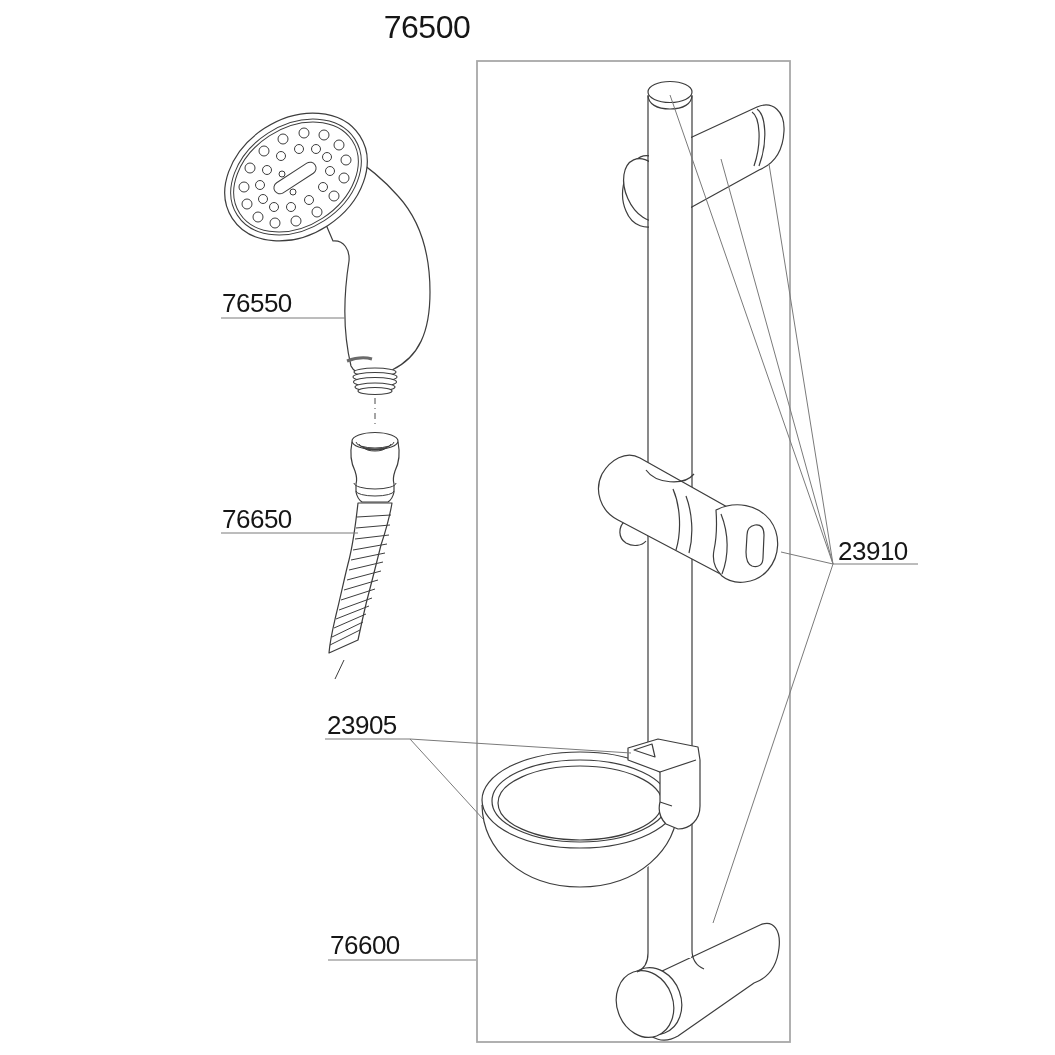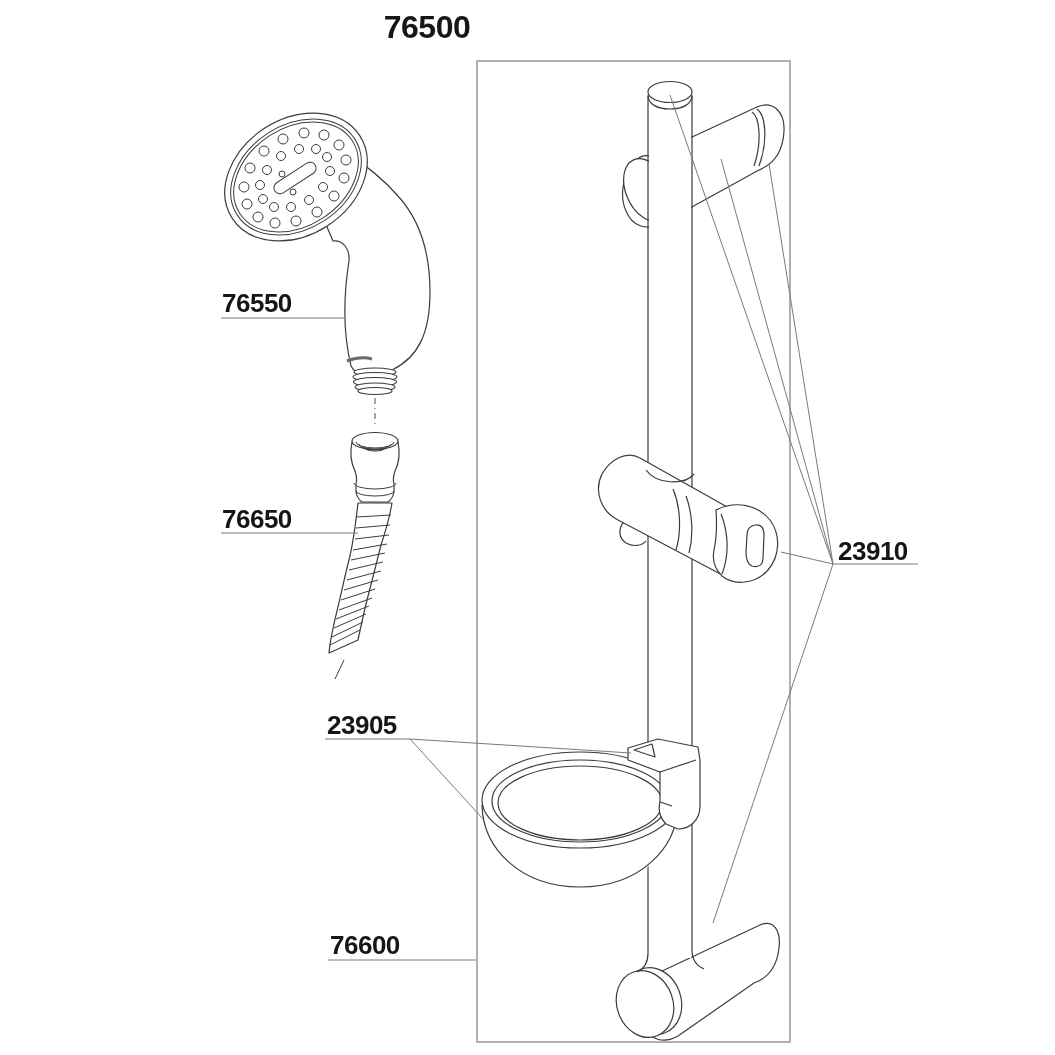--- a/index.html
+++ b/index.html
@@ -1,17 +1,17 @@
 <!DOCTYPE html>
 <html><head>
 <meta charset="utf-8">
 <style>
   html,body{margin:0;padding:0;background:#ffffff;}
   .stage{position:relative;width:1055px;height:1055px;background:#fff;overflow:hidden;
-         font-family:"Liberation Sans", sans-serif;font-weight:bold;}
+         font-family:"Liberation Sans", sans-serif;}
   svg{display:block;}
   text{fill:#161616;font-family:"Liberation Sans", sans-serif;}
   .part-label{font-size:26px;letter-spacing:-0.5px;}
   .title-label{font-size:32px;letter-spacing:-0.5px;}
 </style>
 </head>
 <body>
 
 <div class="stage">
 <svg width="1055" height="1055" viewBox="0 0 1055 1055">

